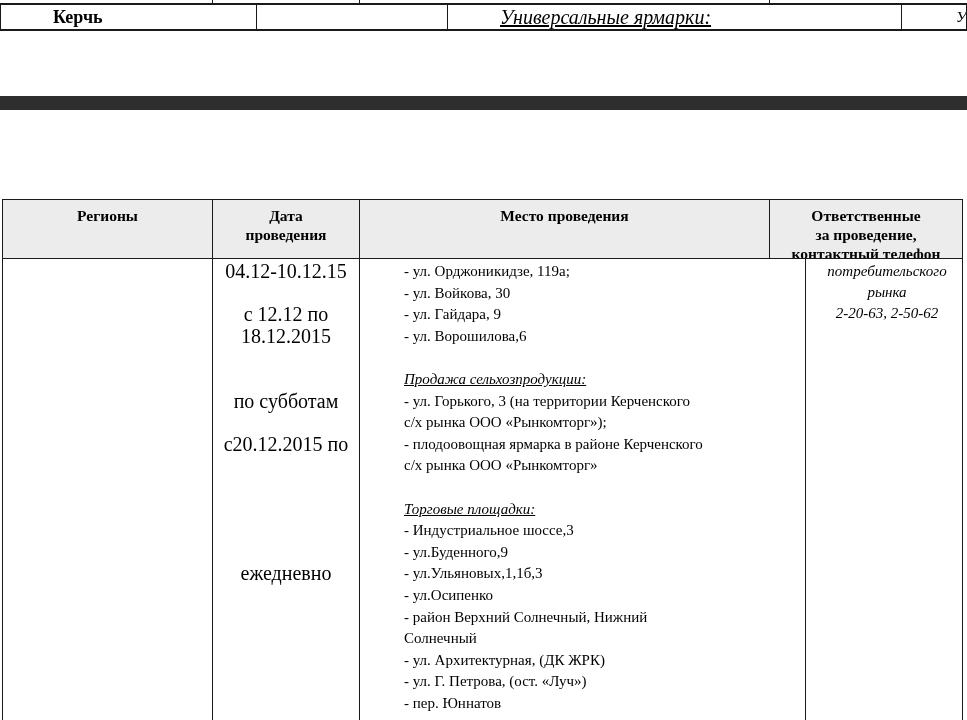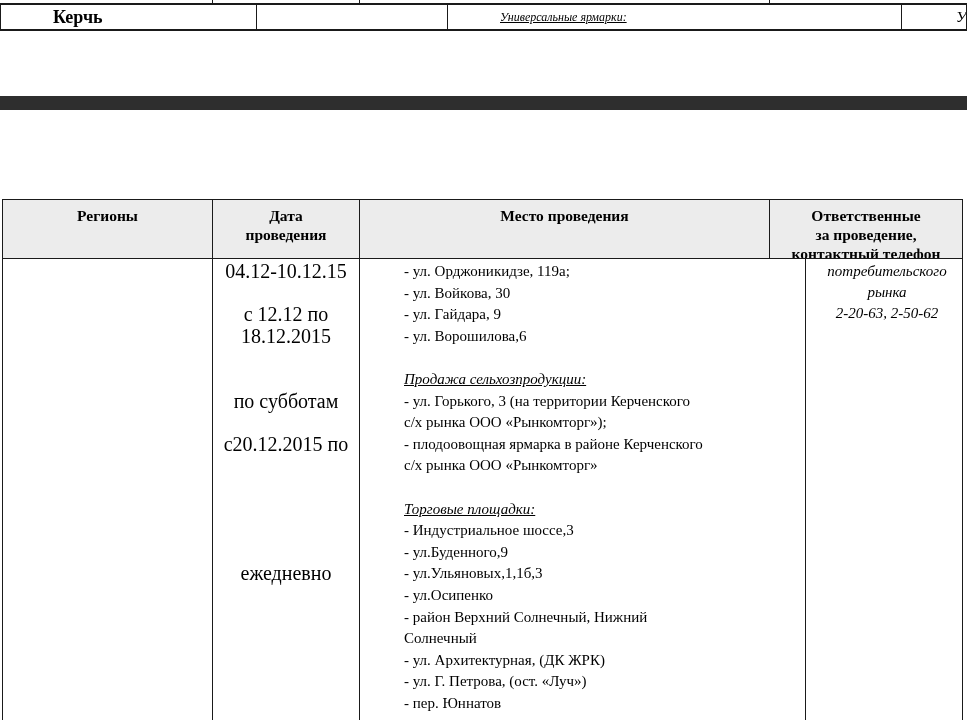--- a/index.html
+++ b/index.html
@@ -31,21 +31,21 @@
     border-right: 1px solid #1a1a1a;
   }
   #top-table .cell {
     box-sizing: border-box; border-right: 1px solid #1a1a1a;
     overflow: hidden; white-space: nowrap;
     display: flex; align-items: center; margin-left: 44px;
   }
   #top-table .cell:last-child { border-right: none; font-style: italic; }
   .cell-region   { flex: 0 0 212px; font-weight: bold; font-size: 18px; padding-left: 8px; }
   .cell-empty    { flex: 0 0 147px; }
-  .cell-category { flex: 0 0 410px; font-style: italic; font-size: 12px; padding-left: 8px;
+  .cell-category { flex: 0 0 410px; font-style: italic; font-size: 20px; padding-left: 8px;
                    text-decoration: underline; }
   .cell-organizer{ flex: 1 1 auto;  font-style: italic; font-size: 15.5px; padding-left: 10px; }
 
   
   #divider-bar { position: absolute; top: 96px; left: 0; width: 967px; height: 14px; }
 
   
   #main-table {
     position: absolute; top: 199px; left: 2px; width: 961px;
     box-sizing: border-box;

